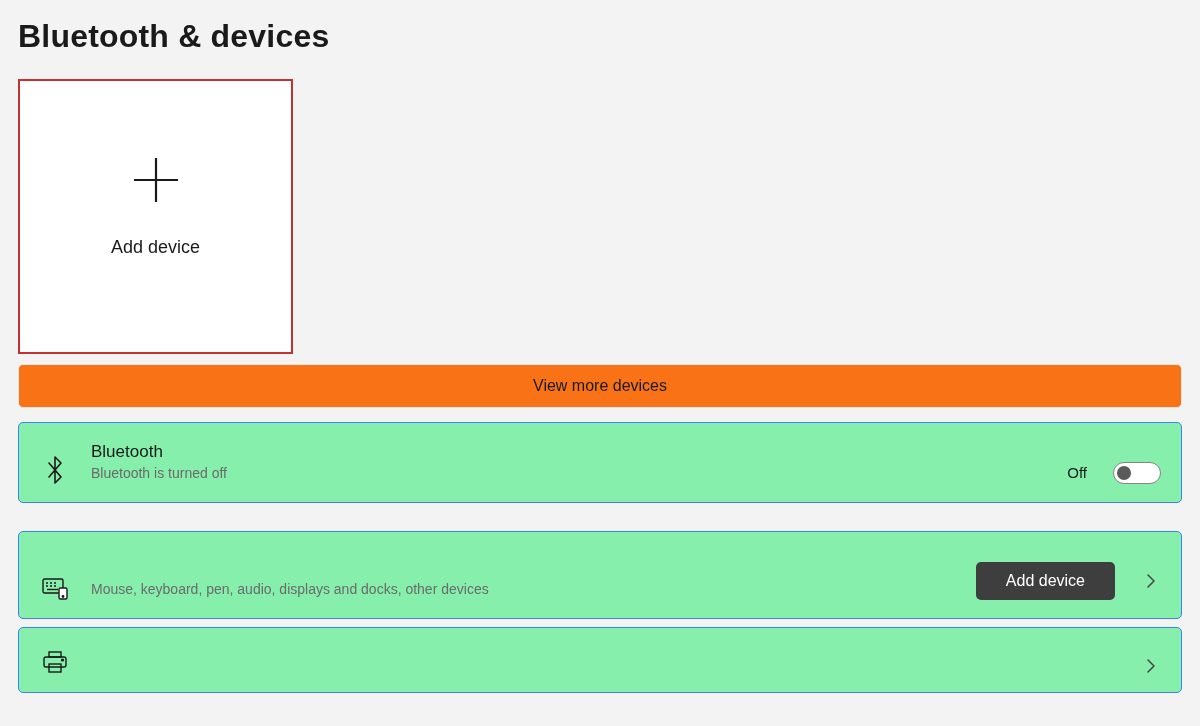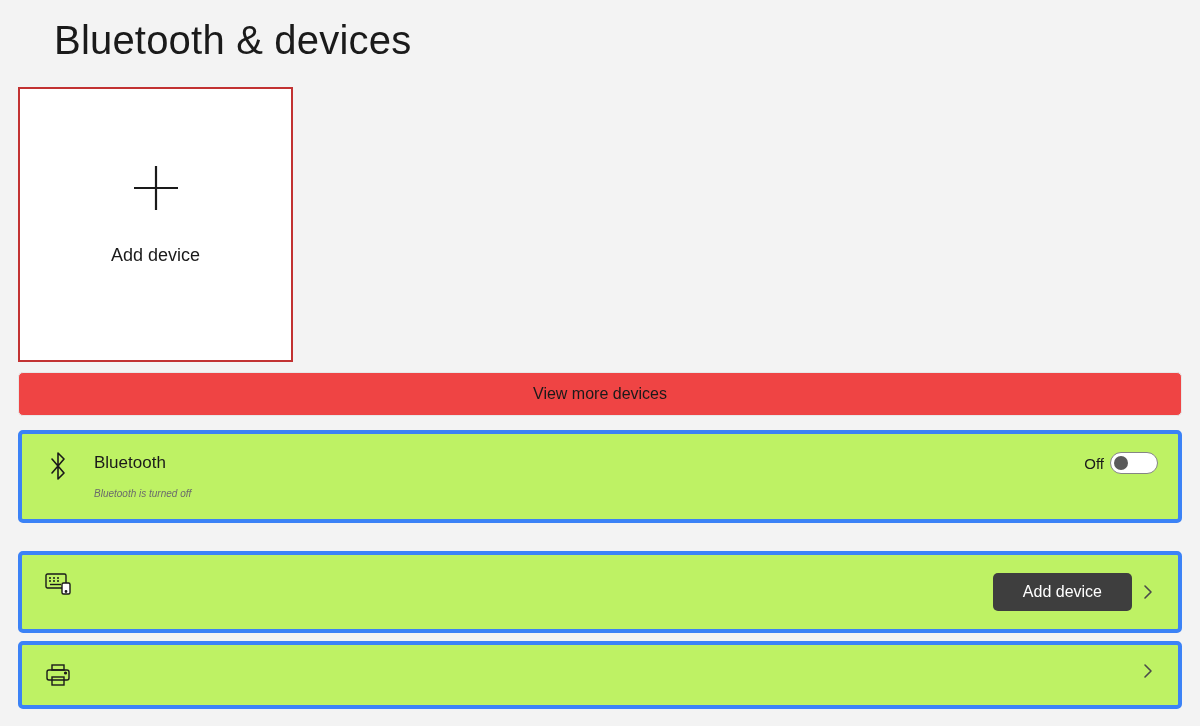--- a/index.html
+++ b/index.html
@@ -6,80 +6,79 @@
   body {
     font-family: "Segoe UI", -apple-system, BlinkMacSystemFont, sans-serif;
     background: #f3f3f3;
     color: #1a1a1a;
     width: 1200px;
     height: 726px;
     overflow: hidden;
     padding: 18px 18px 0 18px;
   }
   .page-title {
-    font-size: 40px;
-    font-weight: 400;
+    font-size: 32px;
+    font-weight: 700;
     margin-bottom: 24px;
     letter-spacing: 0.2px;
-    margin-left: 36px;
   }
   .tile-row { display:flex; }
   .add-tile {
     width: 275px;
     height: 275px;
     background: #fff;
     border: 2px solid #c23232;
     display:flex;
     flex-direction:column;
     align-items:center;
     justify-content:center;
     cursor:pointer;
     margin-bottom:10px;
   }
   .add-tile .plus { margin-bottom: 28px; color:#1a1a1a; margin-top:-20px;}
   .add-tile .label { font-size:18px; font-weight:400; }
 
   .view-more {
     width: 100%;
-    background:#ef4444;
+    background:#f97316;
     border:1px solid #e7e7e7;
     border-radius:5px;
     height:44px;
     display:flex;
     align-items:center;
     justify-content:center;
     font-size:16px;
     cursor:pointer;
     margin-bottom:14px;
   }
 
   .setting-row {
     width:100%;
-    background:#bef264;
-    border:4px solid #3b82f6;
+    background:#86efac;
+    border:1px solid #3b82f6;
     border-radius:5px;
     display:flex;
-    align-items:flex-start;
+    align-items:flex-end;
     padding: 18px 20px;
     margin-bottom: 28px;
   }
   .setting-row.tight { margin-bottom: 8px; }
   .row-icon {
     width: 32px;
     display:flex;
     align-items:center;
     justify-content:center;
     color:#1a1a1a;
     margin-right: 20px;
     flex-shrink:0;
   }
   .row-text { flex:1; }
   .row-title { font-size:17px; font-weight:400; color:#1a1a1a; line-height:1.25; }
-  .row-sub   { font-size:10px; color:#6b6b6b; line-height:1.4; margin-top:14px;font-style:italic;}
-  .row-tail  { display:flex; align-items:center; gap:6px; }
+  .row-sub   { font-size:14px; color:#6b6b6b; line-height:1.4; margin-top:2px;}
+  .row-tail  { display:flex; align-items:center; gap:26px;margin-top:12px; }
   .toggle-label { font-size:15px; color:#1a1a1a; }
   .toggle {
     width:48px; height:22px; border-radius:11px;
     border:1px solid #858585; background:#fff;
     position:relative; cursor:pointer;
   }
   .toggle .knob {
     position:absolute; left:3px; top:3px;
     width:14px; height:14px; border-radius:50%;
     background:#5a5a5a;
@@ -143,20 +142,21 @@
         <line x1="12" y1="5" x2="14" y2="5"></line>
       <line x1="4" y1="8" x2="6" y2="8"></line>
         <line x1="8" y1="8" x2="10" y2="8"></line>
         <line x1="12" y1="8" x2="14" y2="8"></line>
       <line x1="5" y1="11.5" x2="16" y2="11.5"></line>
       <rect x="17" y="10" width="8" height="11" rx="1.5" fill="#fff"></rect>
       <circle cx="21" cy="18.5" r="0.7" fill="currentColor"></circle>
     </svg>
   </div>
   <div class="row-text">
+    <div class="row-sub">Mouse, keyboard, pen, audio, displays and docks, other devices</div>
   </div>
   <div class="row-tail">
     <button class="dark-btn">Add device</button>
     <span class="chevron">
       <svg width="10" height="16" viewBox="0 0 10 16" fill="none" stroke="currentColor" stroke-width="1.6" stroke-linecap="round" stroke-linejoin="round">
         <polyline points="2,2 8,8 2,14"></polyline>
       </svg>
     </span>
   </div>
 </div>

